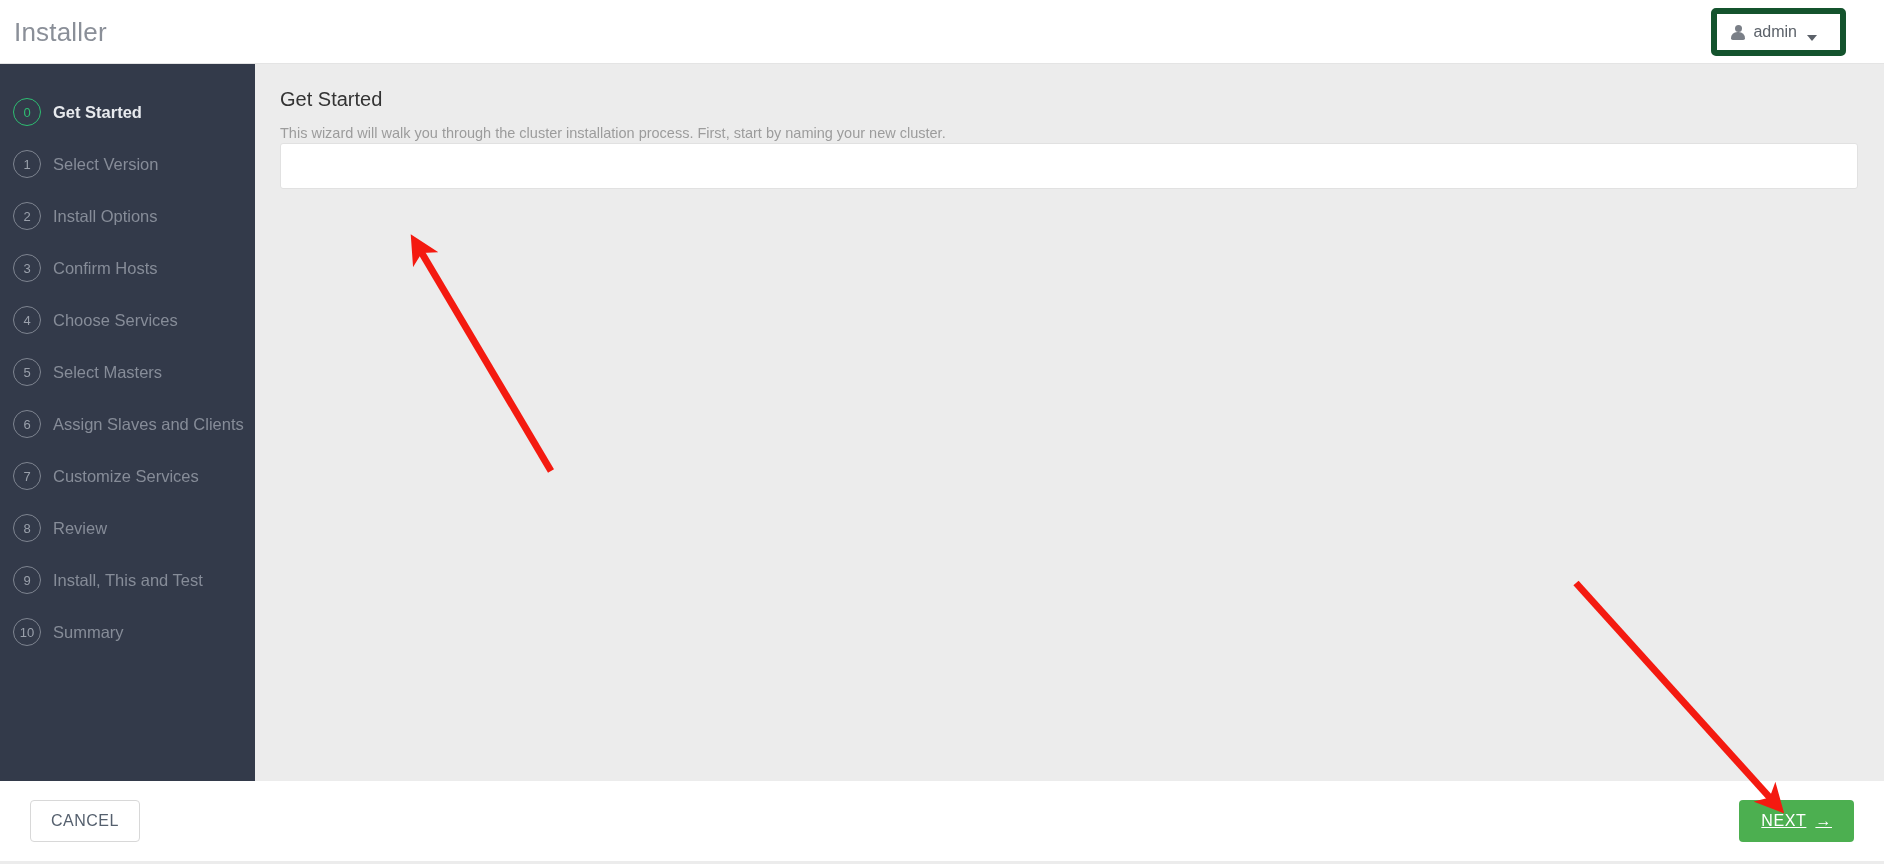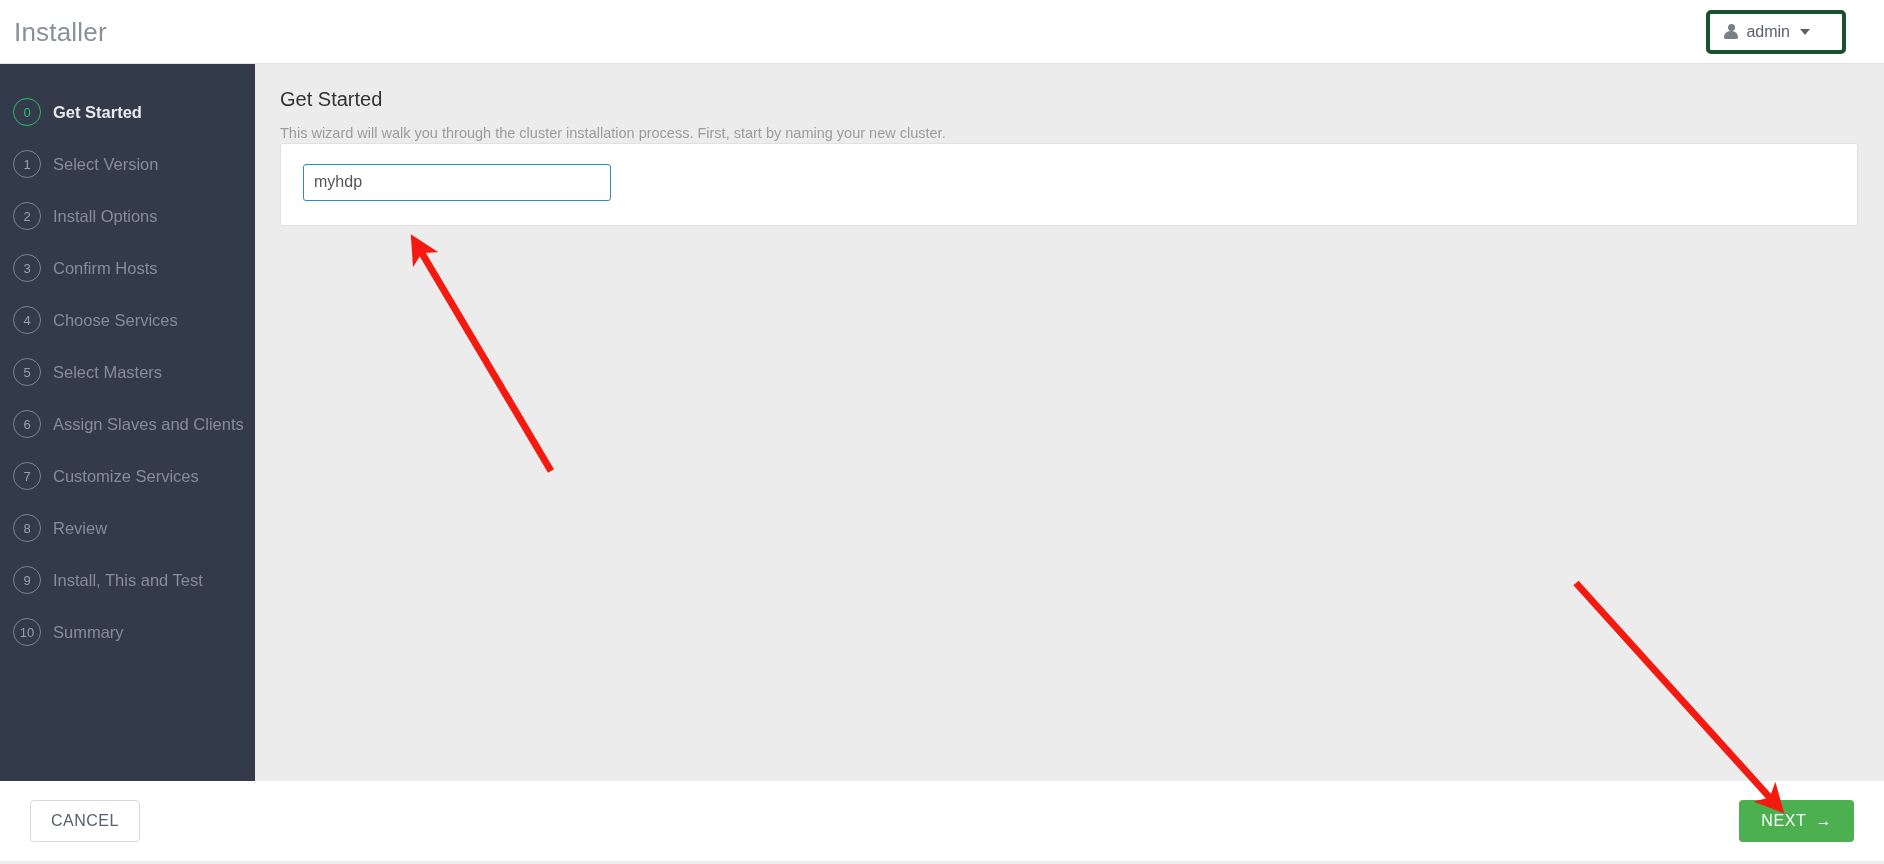--- a/index.html
+++ b/index.html
@@ -35,26 +35,26 @@
   }
   .brand-title {
     font-size: 26px;
     color: #8a8f98;
     font-weight: 400;
     letter-spacing: 0.2px;
     line-height: 1;
   }
   .user-menu {
     display: inline-flex;
-    align-items: center;
+    align-items: flex-end;
     gap: 8px;
-    border: 4px solid #14532d;
+    border: 6px solid #14532d;
     border-radius: 5px;
     background: #ffffff;
-    padding: 9px 32px 9px 14px;
+    padding: 9px 23px 9px 14px;
     font-size: 16px;
     color: #5b6169;
     cursor: pointer;
   }
   .user-icon {
     display: inline-block;
     width: 14px;
     height: 16px;
     position: relative;
   }
@@ -211,20 +211,21 @@
     background: #4caf50;
     color: #ffffff;
     font-size: 16px;
     letter-spacing: 0.6px;
     padding: 12px 22px;
     font-family: "Liberation Sans", sans-serif;
     display: inline-flex;
     align-items: center;
     gap: 9px;
     cursor: pointer;
+    text-decoration: underline;
   }
 
   
   .annotations {
     position: absolute;
     top: 0; left: 0;
     width: 1884px;
     height: 864px;
     pointer-events: none;
   }
@@ -288,21 +289,20 @@
       <span class="step-badge">10</span>
       <span class="step-label">Summary</span>
     </div>
   </div>
 
   <div class="content">
     <div class="page-title">Get Started</div>
     <div class="page-desc">This wizard will walk you through the cluster installation process. First, start by naming your new cluster.</div>
 
     <div class="card">
-      <input class="cluster-input" type="text" value="myhdp" style="">
     </div>
   </div>
 
   <div class="footer">
     <button class="btn-cancel">CANCEL</button>
     <button class="btn-next">
       <span>NEXT</span>
       <span>→</span>
     </button>
   </div>

